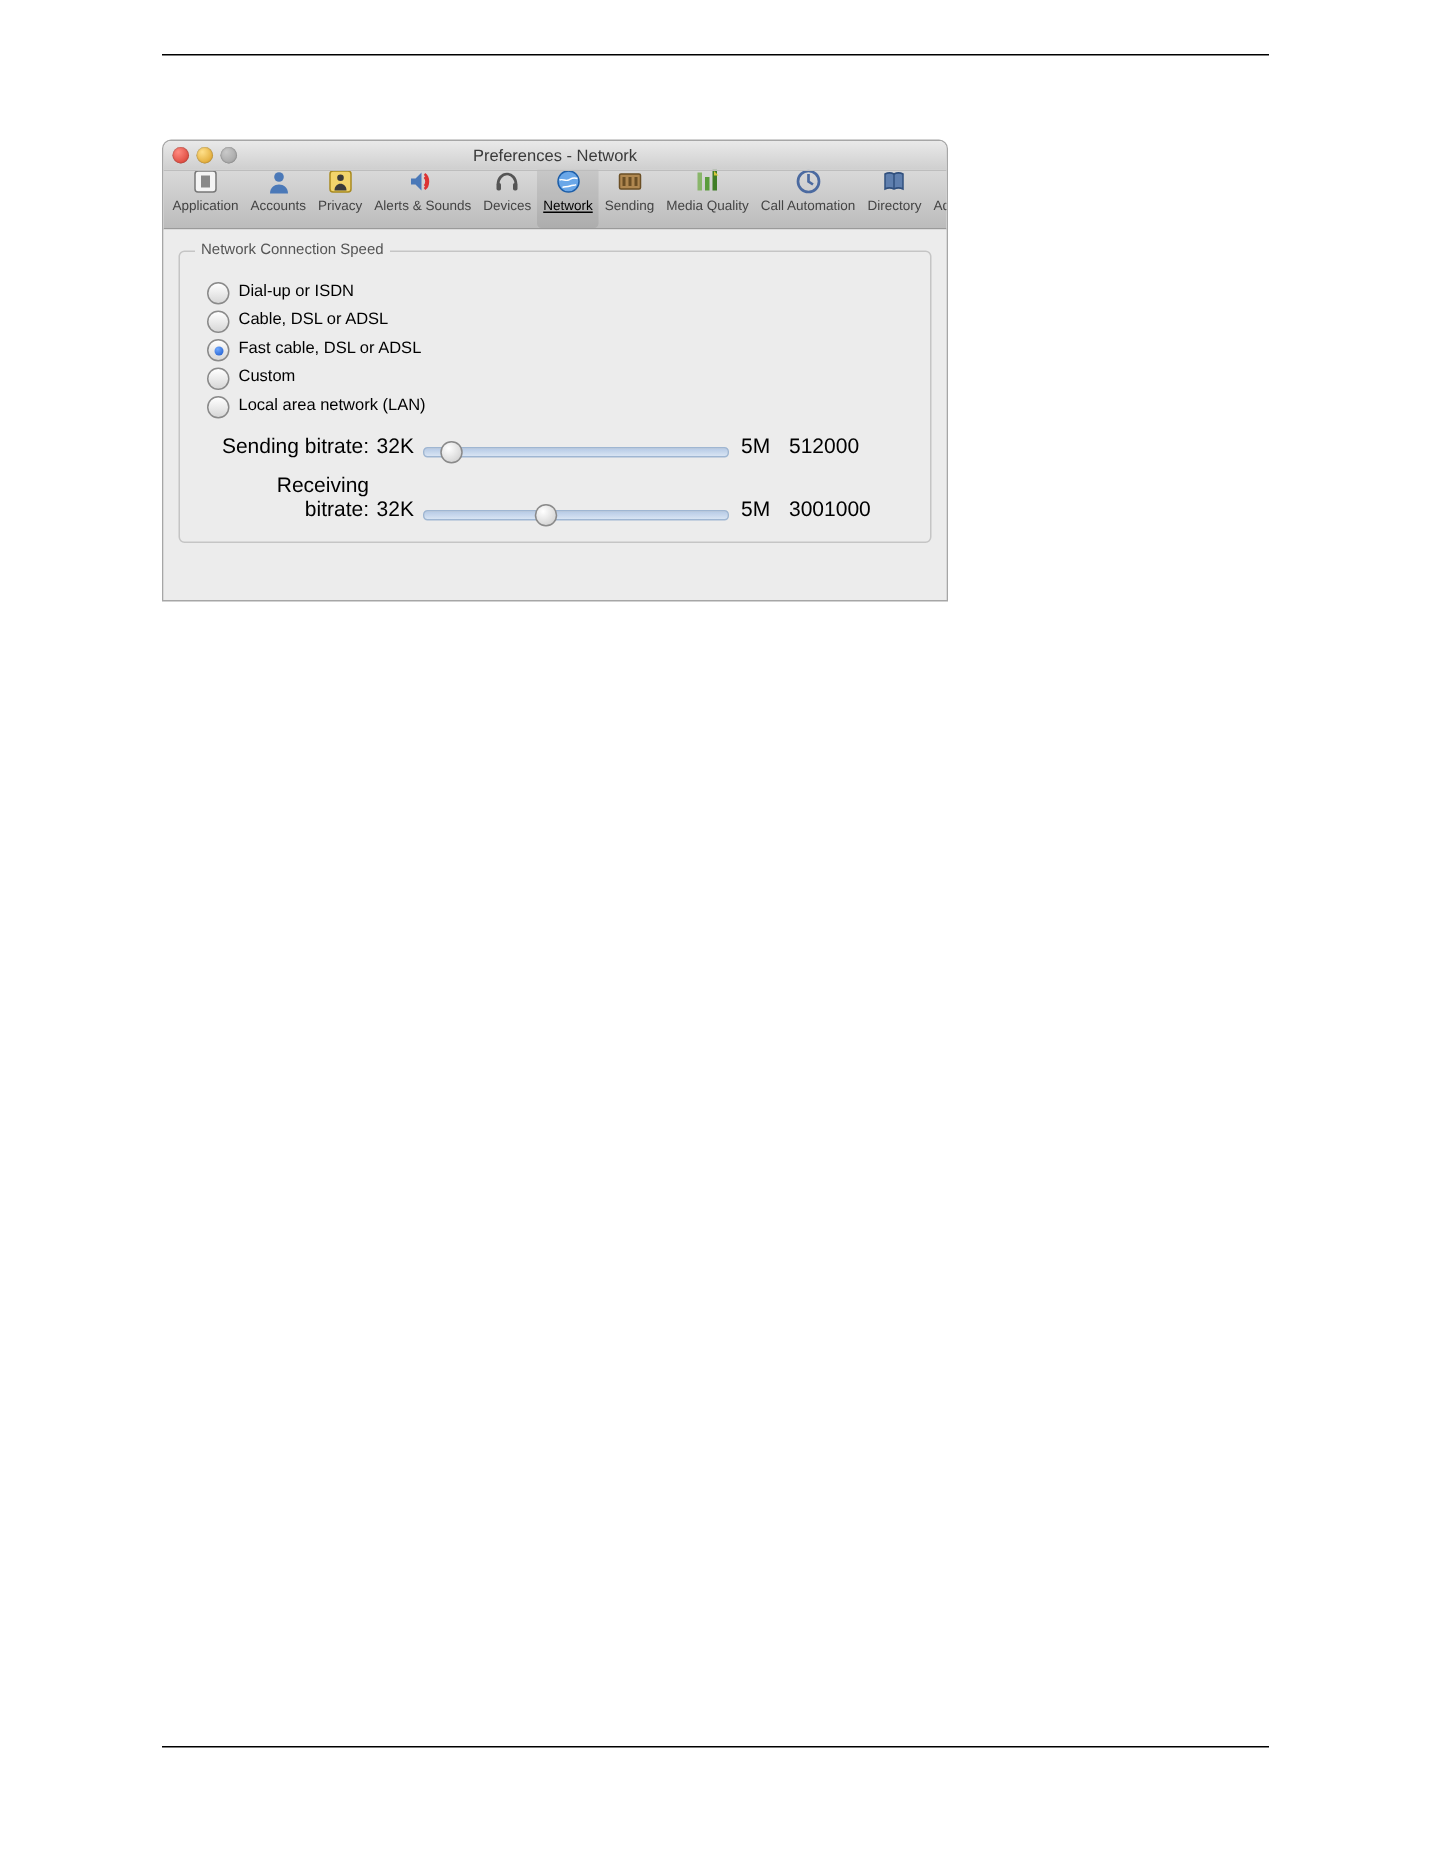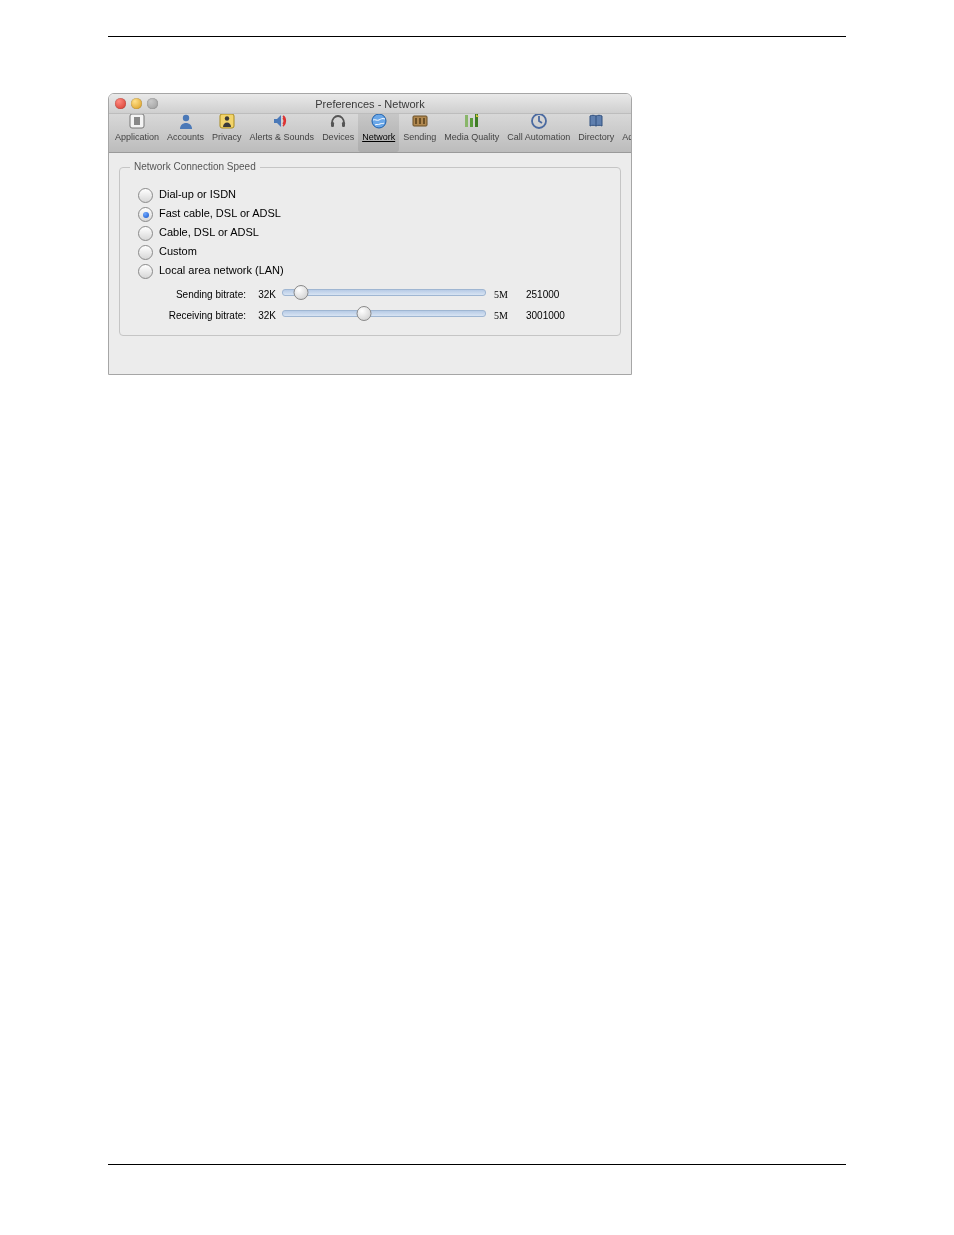--- a/index.html
+++ b/index.html
@@ -19,26 +19,26 @@
   .tb-item{display:flex;flex-direction:column;align-items:center;padding:0 4px 10px;cursor:pointer;font-size:9px;color:#444;}
   .tb-item.sel{background:rgba(0,0,0,0.08);border-radius:3px;color:#000;text-decoration:underline;}
   .tb-item .ico{width:22px;height:20px;display:flex;align-items:center;justify-content:center;margin-bottom:1px;}
   .tb-item .lbl{white-space:nowrap;}
   .content{background:#ececec;padding:14px 10px 38px;}
   .group{border:1px solid #c5c5c5;border-radius:4px;background:#ececec;position:relative;padding:18px 18px 14px;}
   .group-title{position:absolute;top:-7px;left:10px;background:#ececec;padding:0 4px;font-size:10px;color:#555;}
   .radio-row{display:flex;align-items:flex-start;margin:2px 0 4px;}
   .radio{width:13px;height:13px;border-radius:50%;background:linear-gradient(#fff,#d7d7d7);border:1px solid #8a8a8a;display:flex;align-items:center;justify-content:center;margin-right:6px;flex:none;}
   .radio.sel::after{content:"";width:6px;height:6px;border-radius:50%;background:radial-gradient(circle at 35% 30%,#6fa8ff,#1a57c9);}
-  .slider-row{display:flex;align-items:flex-start;margin-top:10px;font-size:10px;}
+  .slider-row{display:flex;align-items:flex-end;margin-top:10px;font-size:14px;}
   .slider-row .lab{width:108px;text-align:right;margin-right:4px;}
   .slider-row .min{width:26px;text-align:right;margin-right:6px;}
   .track{position:relative;height:5px;flex:none;border-radius:3px;background:linear-gradient(#b7cbe6,#d8e4f3);border:1px solid #9fb6d2;width:202px;}
   .thumb{position:absolute;top:-5px;width:13px;height:13px;border-radius:50%;background:radial-gradient(circle at 35% 30%,#fff,#c9c9c9);border:1px solid #8a8a8a;transform:translateX(-50%);}
-  .slider-row .max{width:22px;text-align:left;margin-left:8px;font-family:Liberation Serif, serif;}
+  .slider-row .max{width:22px;text-align:left;margin-left:8px;}
   .slider-row .val{margin-left:10px;min-width:60px;}
   svg{display:block;}
 </style>
 </head>
 <body>
 
 <div class="page">
   <div class="hr top"></div>
 
   <div class="window">
@@ -171,44 +171,44 @@
 
     <div class="content">
       <div class="group">
         <div class="group-title">Network Connection Speed</div>
 
         <div class="radio-row">
           <div class="radio"></div>
           <span>Dial-up or ISDN</span>
         </div>
         <div class="radio-row">
+          <div class="radio"></div>
+          <span>Cable, DSL or ADSL</span>
+        </div>
+        <div class="radio-row">
           <div class="radio sel"></div>
           <span>Fast cable, DSL or ADSL</span>
-        </div>
-        <div class="radio-row">
-          <div class="radio"></div>
-          <span>Cable, DSL or ADSL</span>
         </div>
         <div class="radio-row">
           <div class="radio"></div>
           <span>Custom</span>
         </div>
         <div class="radio-row">
           <div class="radio"></div>
           <span>Local area network (LAN)</span>
         </div>
 
         <div class="slider-row">
           <span class="lab">Sending bitrate:</span>
           <span class="min">32K</span>
           <div class="track">
             <div class="thumb" style="left:9%;"></div>
           </div>
           <span class="max">5M</span>
-          <span class="val">251000</span>
+          <span class="val">512000</span>
         </div>
 
         <div class="slider-row">
           <span class="lab">Receiving bitrate:</span>
           <span class="min">32K</span>
           <div class="track">
             <div class="thumb" style="left:40%;"></div>
           </div>
           <span class="max">5M</span>
           <span class="val">3001000</span>

